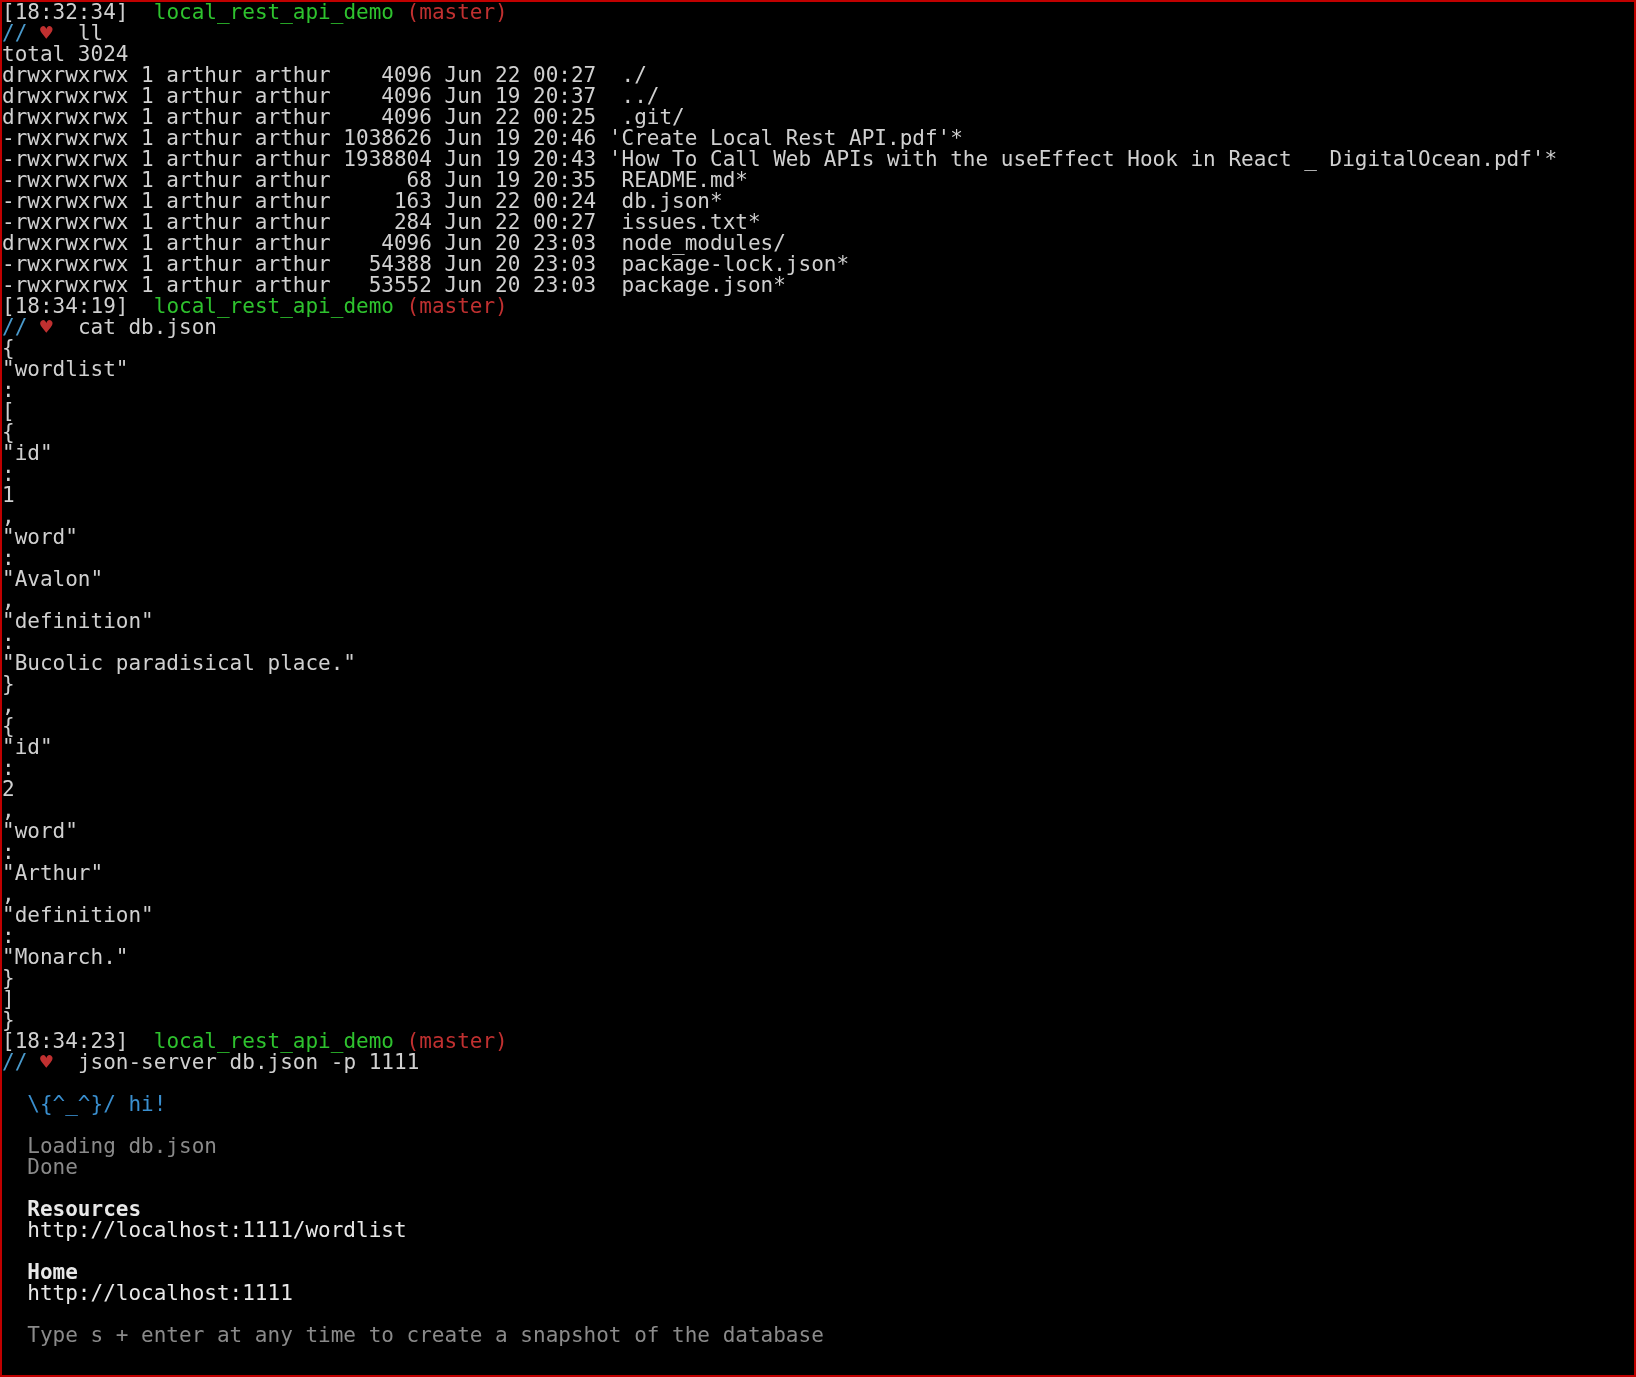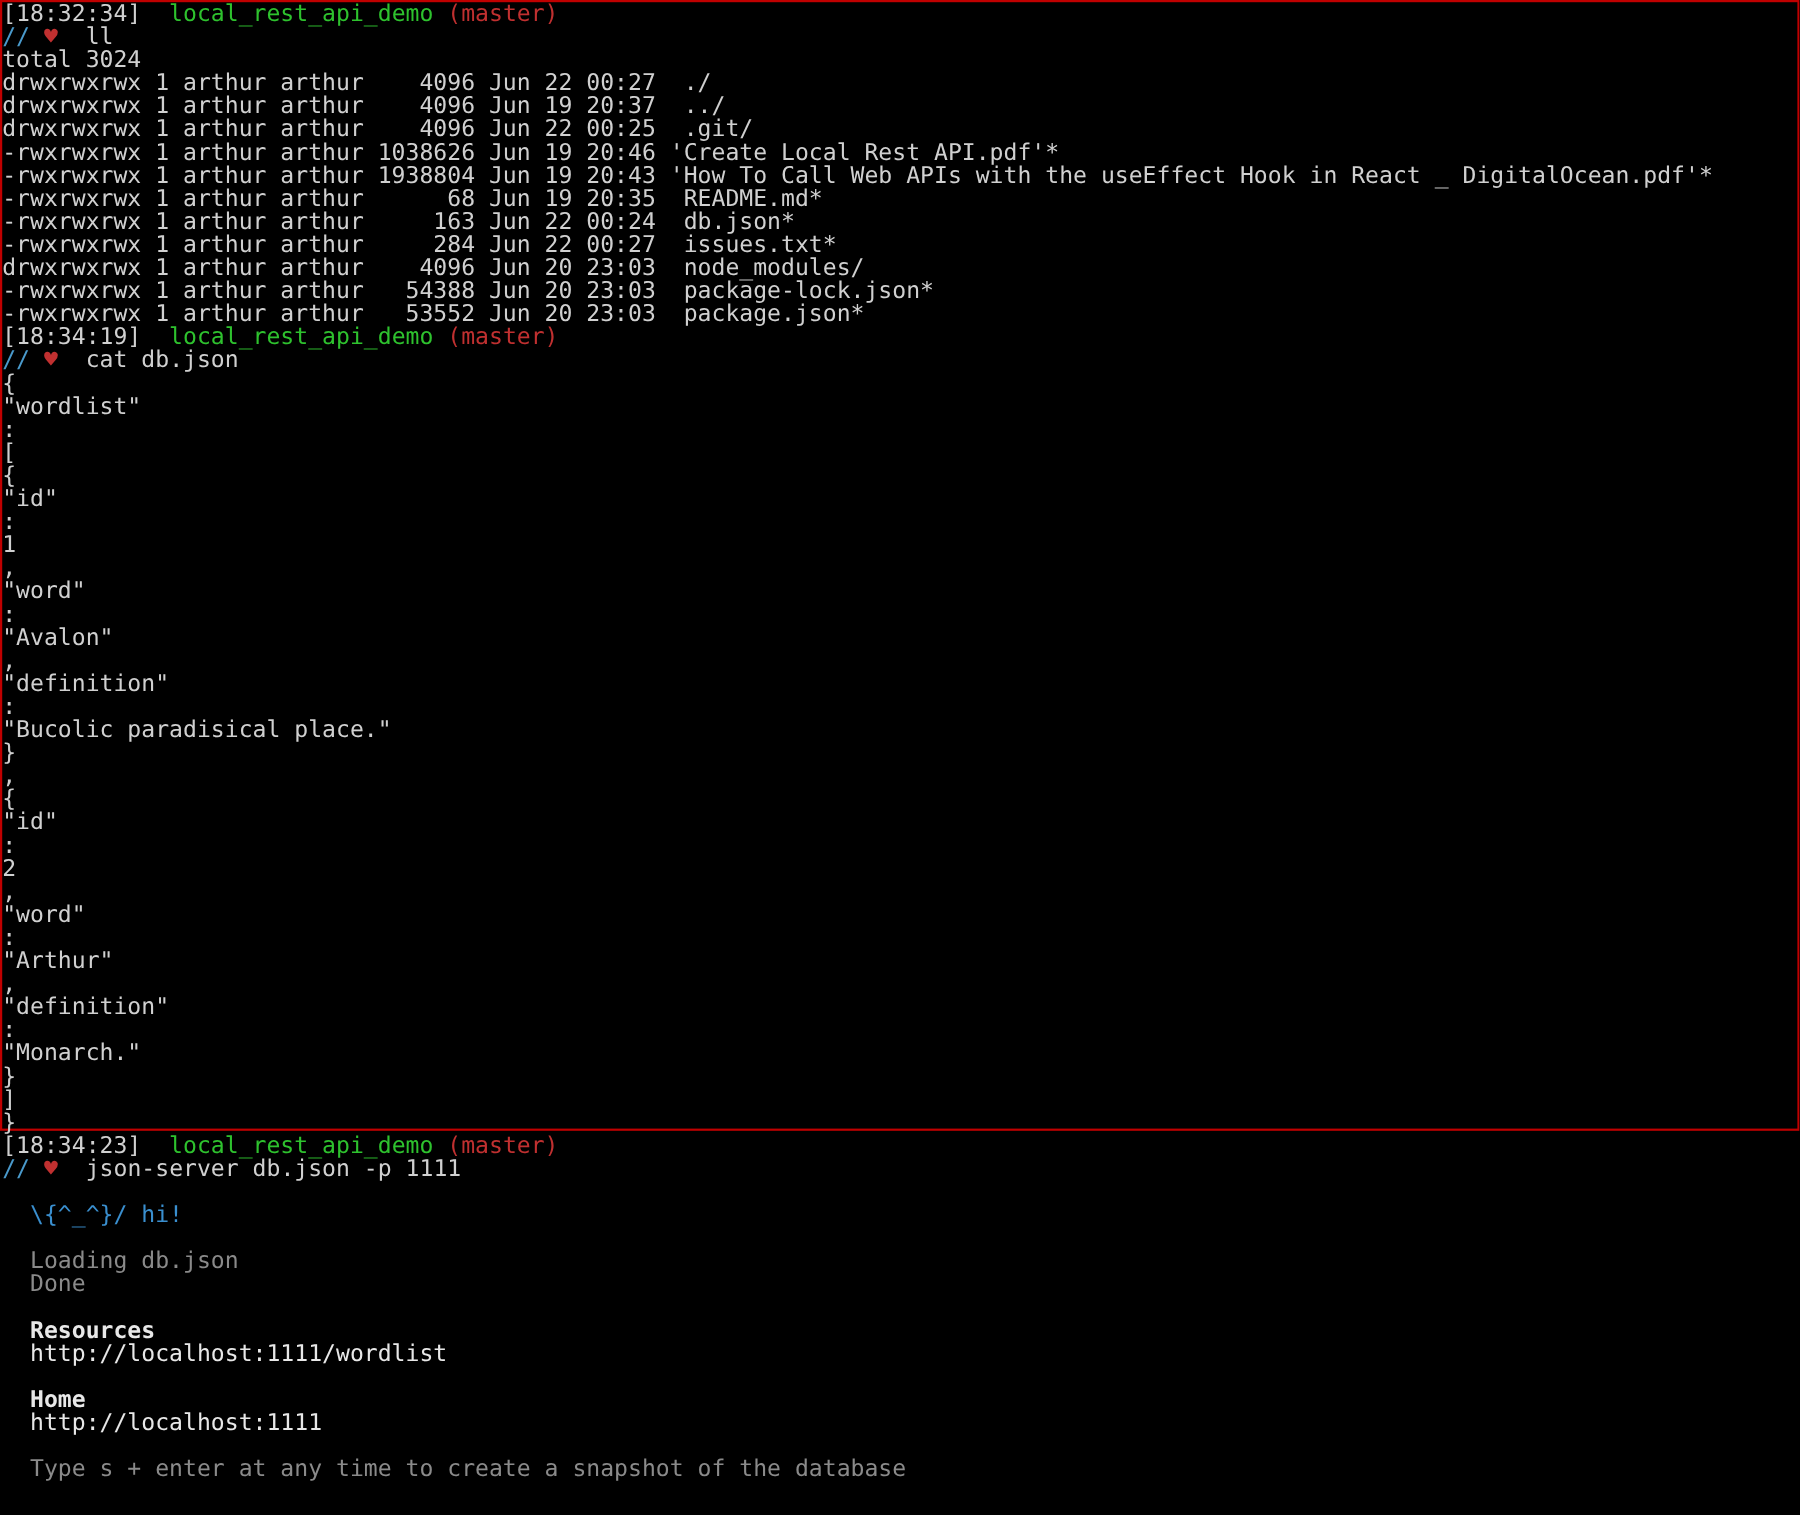--- a/index.html
+++ b/index.html
@@ -6,21 +6,21 @@
     margin: 0;
     padding: 0;
     background: #000;
     width: 1636px;
     height: 1377px;
     overflow: hidden;
   }
   .terminal {
     box-sizing: border-box;
     width: 1636px;
-    height: 1028px;
+    height: 1377px;
     border: 2px solid #c00000;
     background: #000;
     font-family: "Consolas", "DejaVu Sans Mono", "Liberation Mono", monospace;
     font-size: 21px;
     line-height: 21px;
     white-space: pre;
     color: #d0d0d0;
     padding: 0;
   }
   .prompt-ts    { color: #d0d0d0; }

